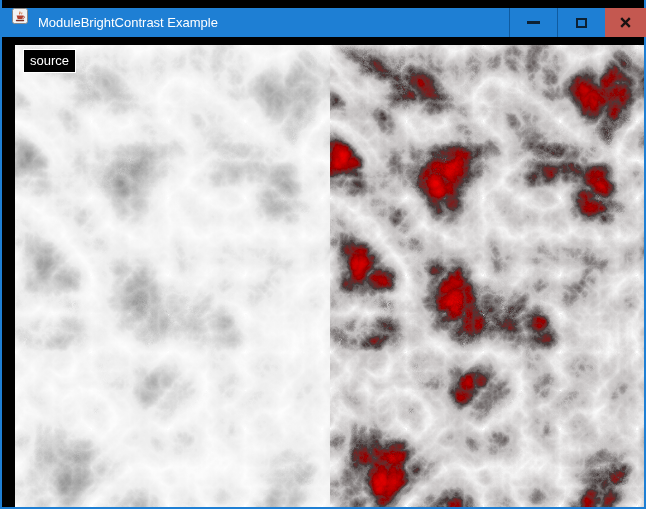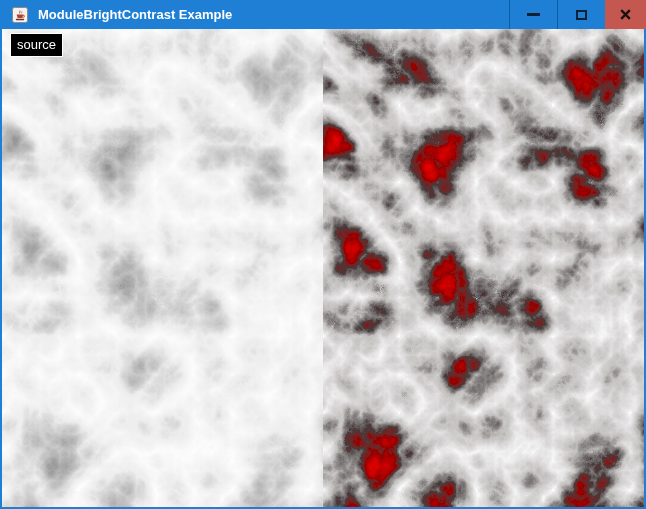--- a/index.html
+++ b/index.html
@@ -24,24 +24,23 @@
     border-left:2px solid var(--border);
     border-right:2px solid var(--border);
     border-bottom:2px solid var(--border);
     display:flex;flex-direction:column;
     background:#000;
   }
   
   .titlebar{
     height:29px;flex:0 0 29px;
     background:var(--titlebar);
-    display:flex;align-items:center;
-    margin:0 -2px; 
+    display:flex;align-items:flex-start;
+    margin:8px -2px; 
     user-select:none;
-    font-weight:bold;
   }
   .app-icon{
     width:16px;height:16px;margin-left:12px;margin-right:10px;
     flex:0 0 16px;display:block;
   }
   .title-text{
     color:#ffffff;font-size:13px;line-height:29px;
     white-space:nowrap;flex:1 1 auto;
   }
   .controls{display:flex;height:29px;flex:0 0 auto;}
@@ -53,21 +52,21 @@
     width:48px;background:var(--titlebar);
     border-left:1px solid var(--separator);
   }
   .ctl-btn.close{
     width:41px;background:var(--close-button);
   }
   .glyph-min{width:13px;height:3px;background:var(--glyph);display:block;}
   .glyph-max{width:11px;height:10px;border:2px solid var(--glyph);display:block;background:transparent;}
   
   .content{
-    flex:1 1 auto;display:flex;position:relative;overflow:hidden;
+    flex:1 1 auto;display:flex;position:relative;overflow:hidden;padding-left:13px;
   }
   .panel{position:relative;width:321px;height:478px;overflow:hidden;}
   .panel svg.tex{display:block;width:321px;height:478px;}
   .img-label{
     position:absolute;top:4px;left:8px;
     background:var(--label-bg);color:var(--label-text);
     border:1px solid var(--label-border);
     font-size:13px;line-height:16px;padding:3px 6px;
     white-space:nowrap;
   }

